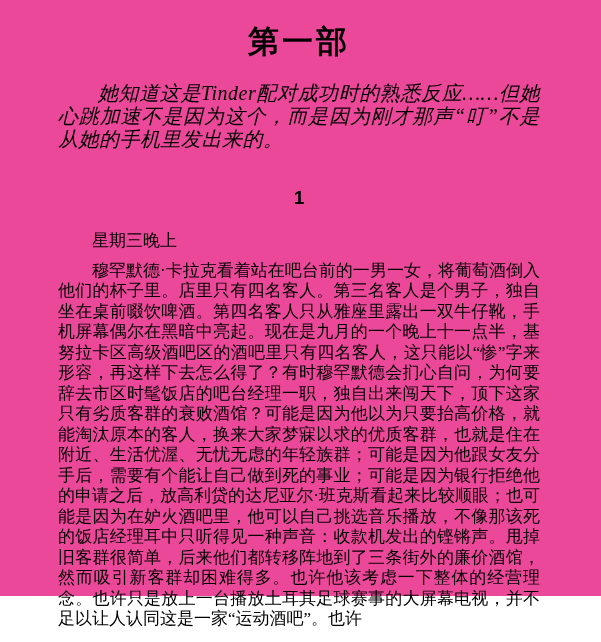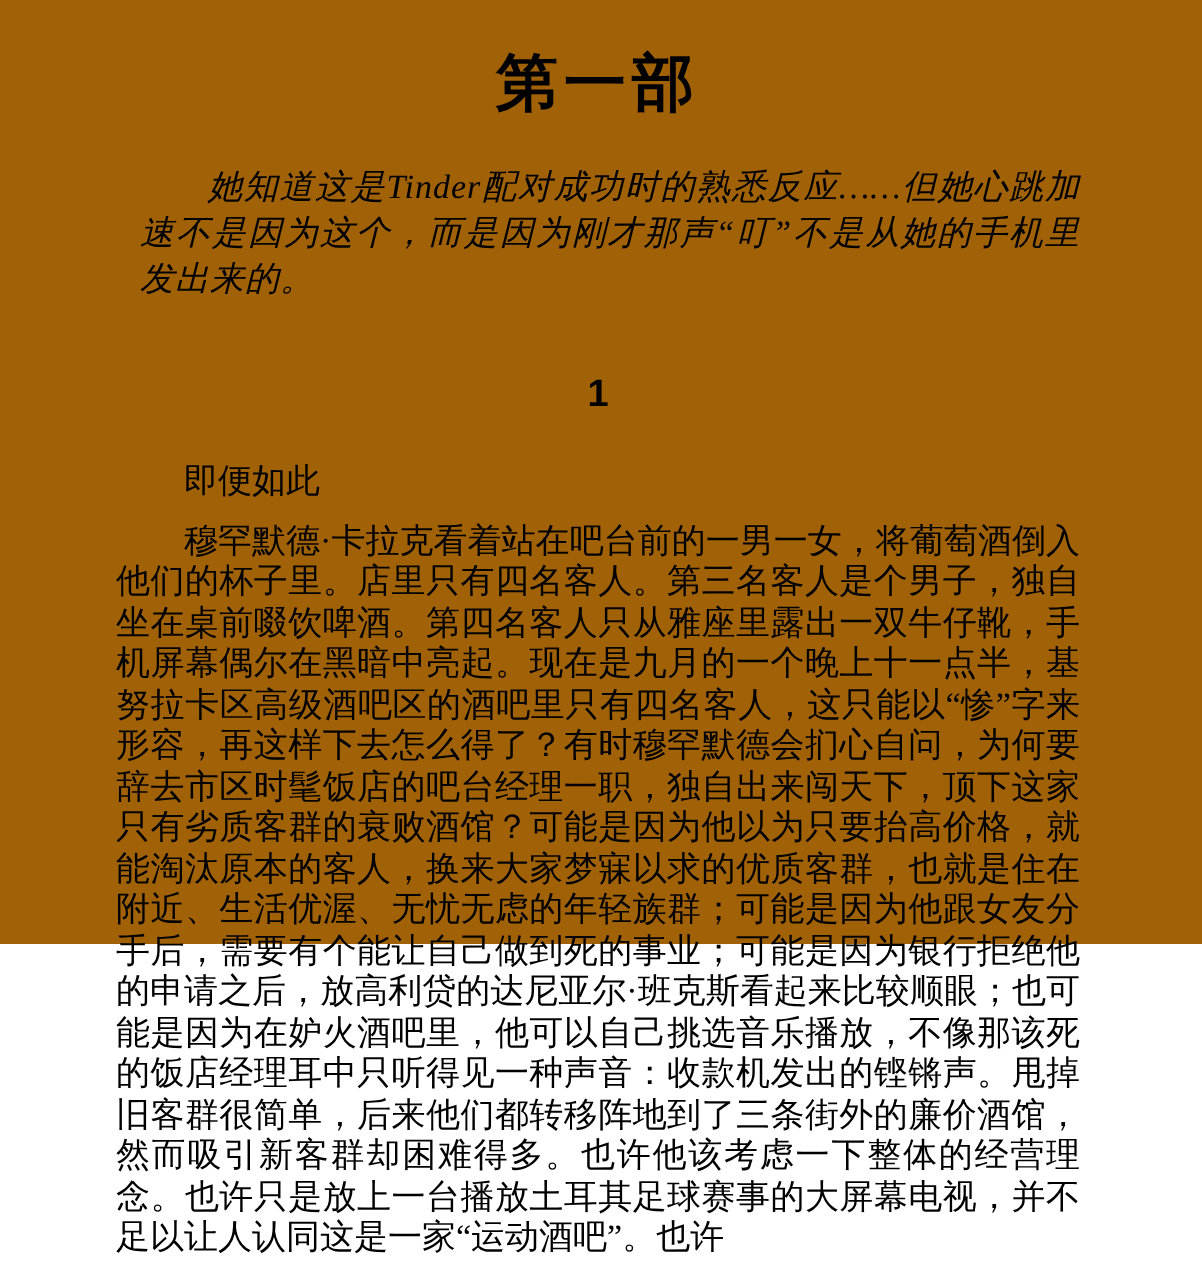--- a/index.html
+++ b/index.html
@@ -10,42 +10,42 @@
   body {
     width: 601px;
     height: 642px;
     overflow: hidden;
     color: #000000;
     font-family: "Liberation Serif", "DejaVu Serif", serif;
   }
   .page {
     box-sizing: border-box;
     width: 601px;
-    height: 472px;
+    height: 596px;
     padding: 0 61px 0 58px;
-    background: #a16207;
+    background: #ec4899;
   }
   .part-title {
     margin: 0;
     padding-top: 22px;
     font-family: "Liberation Sans", "DejaVu Sans", sans-serif;
     font-size: 31px;
     font-weight: bold;
     line-height: 40px;
     text-align: center;
     letter-spacing: 3px;
     color: #000000;
   }
   .intro {
     margin-top: 20px;
   }
   .intro p {
-    margin: 0 0 10px 12px;
+    margin: 0 0 10px 0;
     font-style: italic;
-    font-size: 17px;
+    font-size: 20px;
     line-height: 23px;
     text-indent: 2em;
     text-align: justify;
     letter-spacing: 0.5px;
   }
   .chapter-number {
     margin: 0;
     padding-top: 26px;
     font-family: "Liberation Sans", "DejaVu Sans", sans-serif;
     font-size: 19px;
@@ -73,17 +73,17 @@
 
   <h1 class="part-title">第一部</h1>
 
   <div class="intro">
     <p>她知道这是Tinder配对成功时的熟悉反应……但她心跳加速不是因为这个，而是因为刚才那声“叮”不是从她的手机里发出来的。</p>
   </div>
 
   <h2 class="chapter-number">1</h2>
 
   <div class="body-text">
-    <p>即便如此</p>
+    <p>星期三晚上</p>
     <p>穆罕默德·卡拉克看着站在吧台前的一男一女，将葡萄酒倒入他们的杯子里。店里只有四名客人。第三名客人是个男子，独自坐在桌前啜饮啤酒。第四名客人只从雅座里露出一双牛仔靴，手机屏幕偶尔在黑暗中亮起。现在是九月的一个晚上十一点半，基努拉卡区高级酒吧区的酒吧里只有四名客人，这只能以“惨”字来形容，再这样下去怎么得了？有时穆罕默德会扪心自问，为何要辞去市区时髦饭店的吧台经理一职，独自出来闯天下，顶下这家只有劣质客群的衰败酒馆？可能是因为他以为只要抬高价格，就能淘汰原本的客人，换来大家梦寐以求的优质客群，也就是住在附近、生活优渥、无忧无虑的年轻族群；可能是因为他跟女友分手后，需要有个能让自己做到死的事业；可能是因为银行拒绝他的申请之后，放高利贷的达尼亚尔·班克斯看起来比较顺眼；也可能是因为在妒火酒吧里，他可以自己挑选音乐播放，不像那该死的饭店经理耳中只听得见一种声音：收款机发出的铿锵声。甩掉旧客群很简单，后来他们都转移阵地到了三条街外的廉价酒馆，然而吸引新客群却困难得多。也许他该考虑一下整体的经营理念。也许只是放上一台播放土耳其足球赛事的大屏幕电视，并不足以让人认同这是一家“运动酒吧”。也许</p>
   </div>
 
 </div>
 
 </body></html>

